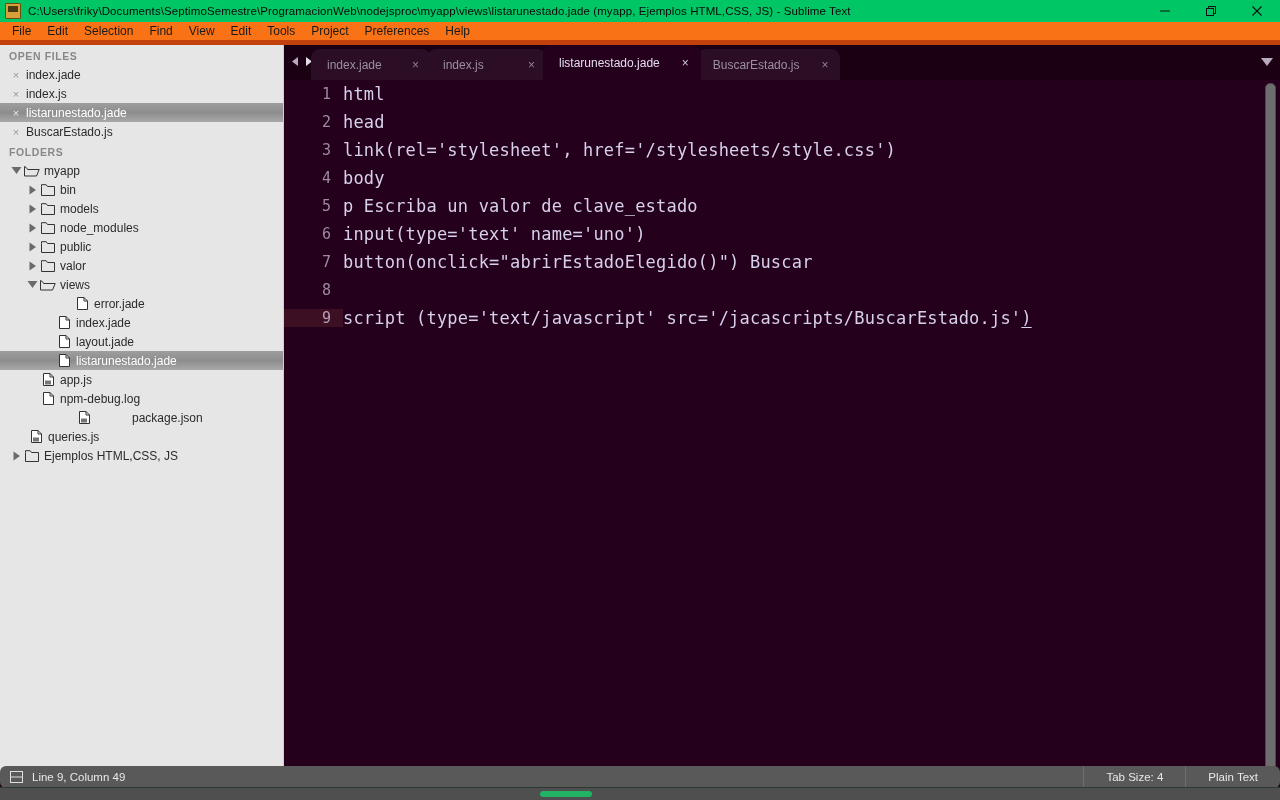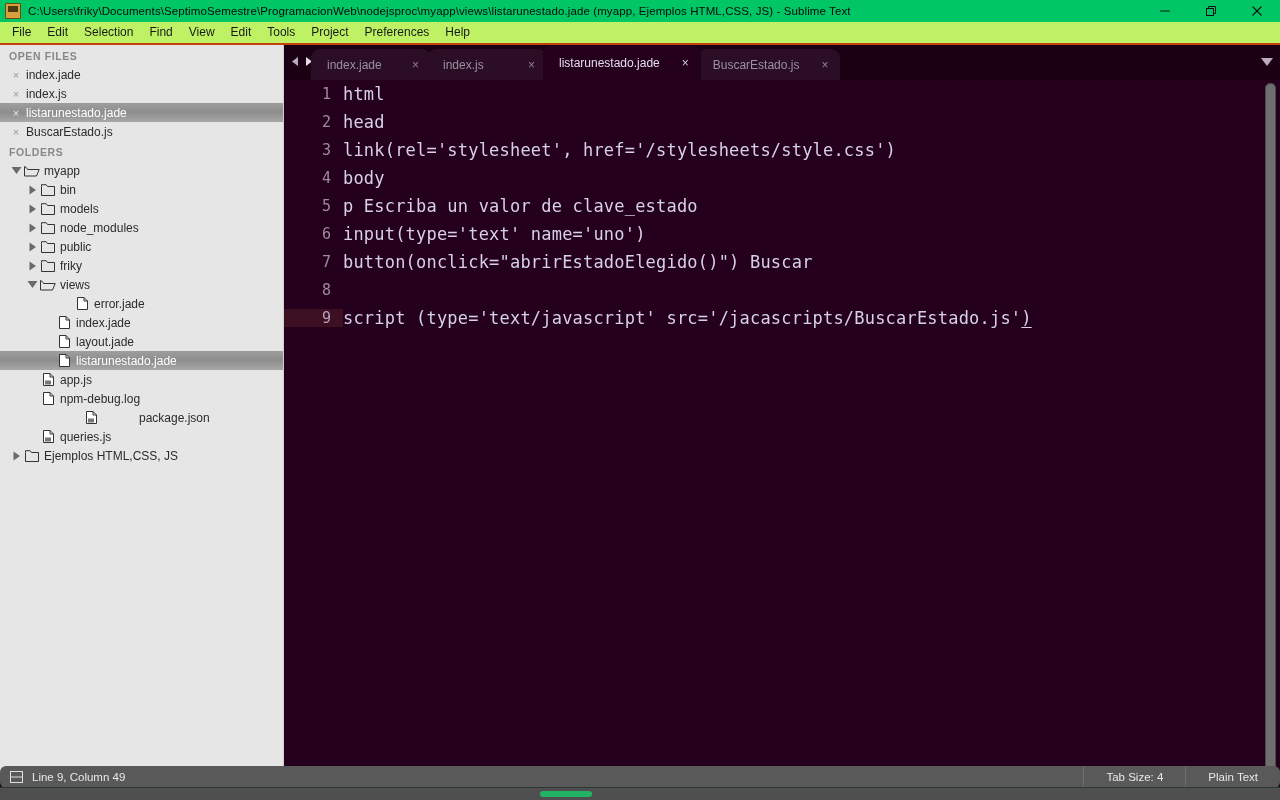--- a/index.html
+++ b/index.html
@@ -35,23 +35,23 @@
   }
   .win-btn{
     width:46px;height:22px;display:flex;align-items:center;justify-content:center;
     color:#111;font-size:12px;line-height:1;
   }
   .win-btn svg{display:block;}
 
   
   .menubar{
     position:absolute;top:22px;left:0;width:1280px;height:23px;
-    background:#bef264;
-    display:flex;
-    border-bottom:2px solid #c2410c;
+    background:#f97316;
+    display:flex;align-items:center;
+    border-bottom:5px solid #c2410c;
     box-sizing:border-box;
   }
   .menu-item{
     font-size:12px;color:#1a1a1a;padding:3px 8px;margin:0 0px;
     white-space:nowrap;
   }
   .menu-item:first-child{margin-left:4px;}
 
   
   .sidebar{
@@ -317,21 +317,21 @@
           <span class="arrow">
             <svg width="9" height="10" viewBox="0 0 9 10">
               <polygon points="1.5,0.5 1.5,9.5 8,5" fill="#6a6a6a"></polygon>
             </svg>
           </span>
           <span class="ficon">
             <svg width="14" height="12" viewBox="0 0 14 12">
               <path d="M0.5 2.5 L0.5 11.5 L13.5 11.5 L13.5 2.5 L6.5 2.5 L5.2 0.7 L0.5 0.7 Z" fill="none" stroke="#333" stroke-width="1"></path>
             </svg>
           </span>
-          <span class="lbl">friky</span>
+          <span class="lbl">valor</span>
         </div>
         <div class="row" style="padding-left: 25px;">
           <span class="arrow">
             <svg width="11" height="9" viewBox="0 0 11 9">
               <polygon points="0.5,1 10.5,1 5.5,8" fill="#6a6a6a"></polygon>
             </svg>
           </span>
           <span class="ficon">
             <svg width="16" height="12" viewBox="0 0 16 12">
               <path d="M0.5 1.5 L0.5 11 L12.5 11 L15.2 4.5 L3.6 4.5 L2.4 2.6 L0.5 1.5 Z" fill="none" stroke="#333" stroke-width="1"></path>
@@ -393,32 +393,32 @@
         <div class="row" style="padding-left: 25px;">
           <span class="arrow"></span>
           <span class="ficon">
             <svg width="11" height="13" viewBox="0 0 11 13">
               <path d="M0.5 0.5 L7 0.5 L10.5 4 L10.5 12.5 L0.5 12.5 Z" fill="#fff" stroke="#333" stroke-width="1"></path>
               <path d="M7 0.5 L7 4 L10.5 4" fill="none" stroke="#333" stroke-width="1"></path>
             </svg>
           </span>
           <span class="lbl">npm-debug.log</span>
         </div>
-        <div class="row" style="padding-left: 32px; gap: 36px;">
+        <div class="row" style="padding-left: 25px; gap: 36px;">
           <span class="arrow"></span>
           <span class="ficon">
             <svg width="11" height="13" viewBox="0 0 11 13">
               <path d="M0.5 0.5 L7 0.5 L10.5 4 L10.5 12.5 L0.5 12.5 Z" fill="#fff" stroke="#333" stroke-width="1"></path>
               <path d="M7 0.5 L7 4 L10.5 4" fill="none" stroke="#333" stroke-width="1"></path>
               <rect x="2" y="7.5" width="6" height="4" fill="#777"></rect>
             </svg>
           </span>
           <span class="lbl">package.json</span>
         </div>
-        <div class="row" style="padding-left: 25px;">
+        <div class="row" style="padding-left: 13px;">
           <span class="arrow"></span>
           <span class="ficon">
             <svg width="11" height="13" viewBox="0 0 11 13">
               <path d="M0.5 0.5 L7 0.5 L10.5 4 L10.5 12.5 L0.5 12.5 Z" fill="#fff" stroke="#333" stroke-width="1"></path>
               <path d="M7 0.5 L7 4 L10.5 4" fill="none" stroke="#333" stroke-width="1"></path>
               <rect x="2" y="7.5" width="6" height="4" fill="#777"></rect>
             </svg>
           </span>
           <span class="lbl">queries.js</span>
         </div>

